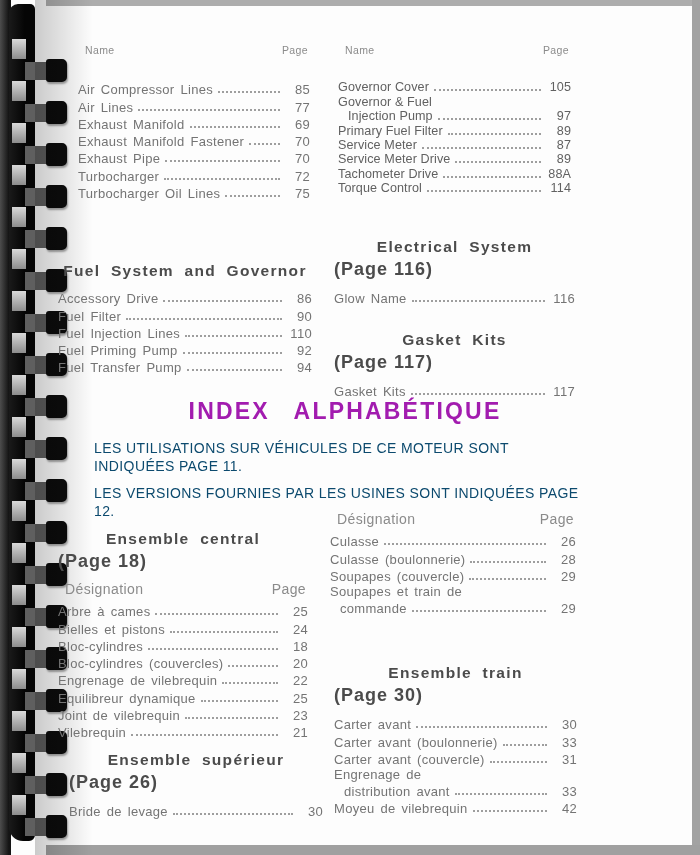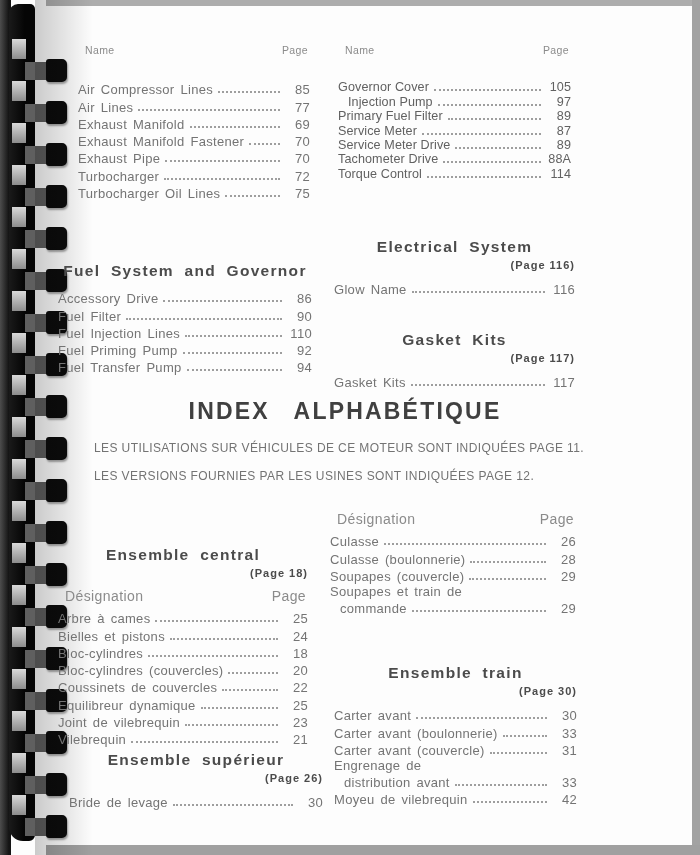--- a/index.html
+++ b/index.html
@@ -44,38 +44,38 @@
   .row.indent .lbl{padding-left:10px;}
 
   
   .tight .row{height:14.4px;font-size:12.6px;color:#616161;letter-spacing:.1px;word-spacing:0;}
   .tight .row.pre{height:14.4px;}
   .tight .leader{margin-bottom:3px;}
 
   
   .sec-title{font-weight:700;font-size:15.5px;color:#4b4b4b;text-align:center;
     letter-spacing:1.3px;word-spacing:5px;margin-top:16px;}
-  .sec-sub{font-weight:700;font-size:11px;color:#4b4b4b;text-align:right;
+  .sec-sub{font-weight:700;font-size:18px;color:#4b4b4b;text-align:left;
     letter-spacing:1px;margin-top:3px;}
   .sec-list{margin-top:9px;}
 
   
   #index-head{left:80px;top:398px;width:530px;text-align:center;
-    font-weight:700;font-size:23px;color:#404040;letter-spacing:2.2px;word-spacing:16px;}
-  #french{left:94px;top:440px;width:492px;font-size:12px;color:#737373;
+    font-weight:700;font-size:23px;color:#a21caf;letter-spacing:2.2px;word-spacing:16px;}
+  #french{left:94px;top:440px;width:492px;font-size:14px;color:#0c4a6e;
     letter-spacing:.4px;line-height:17.5px;}
   #french .para{margin:0 0 10px 0;}
 
   
   #toc-left{left:78px;top:44px;width:232px;}
   #toc-right{left:338px;top:44px;width:233px;}
   #sec-fuel{left:58px;top:246px;width:254px;}
   #sec-electrical{left:334px;top:222px;width:241px;}
   #sec-gasket{left:334px;top:315px;width:241px;}
-  #sec-central{left:58px;top:530px;width:250px;}
+  #sec-central{left:58px;top:514px;width:250px;}
   #culasse{left:330px;top:511px;width:246px;}
   #sec-avant{left:334px;top:648px;width:243px;}
   #sec-superieur{left:69px;top:735px;width:254px;}
   .colhead.small{font-size:14px;margin-bottom:5px;}
 </style>
 </head>
 <body>
 
 <div class="abs band-top"></div>
 <div class="abs band-right"></div>
@@ -153,20 +153,23 @@
 <div class="abs tight" id="toc-right">
   <div class="colhead">
     <span>Name</span>
     <span>Page</span>
   </div>
   <div class="row">
       <span class="lbl">Governor Cover</span>
       <span class="leader"></span>
       <span class="pg">105</span>
     </div>
+  <div class="row pre">
+      <span class="lbl">Governor &amp; Fuel</span>
+    </div>
   <div class="row indent">
       <span class="lbl">Injection Pump</span>
       <span class="leader"></span>
       <span class="pg">97</span>
     </div>
   <div class="row">
       <span class="lbl">Primary Fuel Filter</span>
       <span class="leader"></span>
       <span class="pg">89</span>
     </div>
@@ -275,21 +278,21 @@
         <span class="lbl">Bloc-cylindres</span>
         <span class="leader"></span>
         <span class="pg">18</span>
       </div>
     <div class="row">
         <span class="lbl">Bloc-cylindres (couvercles)</span>
         <span class="leader"></span>
         <span class="pg">20</span>
       </div>
     <div class="row">
-        <span class="lbl">Coussinets de couvercles</span>
+        <span class="lbl">Engrenage de vilebrequin</span>
         <span class="leader"></span>
         <span class="pg">22</span>
       </div>
     <div class="row">
         <span class="lbl">Equilibreur dynamique</span>
         <span class="leader"></span>
         <span class="pg">25</span>
       </div>
     <div class="row">
         <span class="lbl">Joint de vilebrequin</span>

